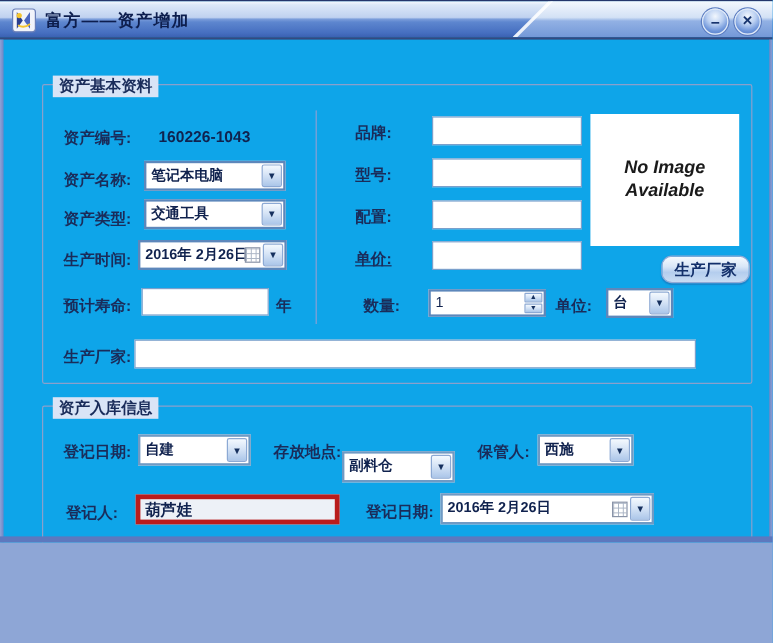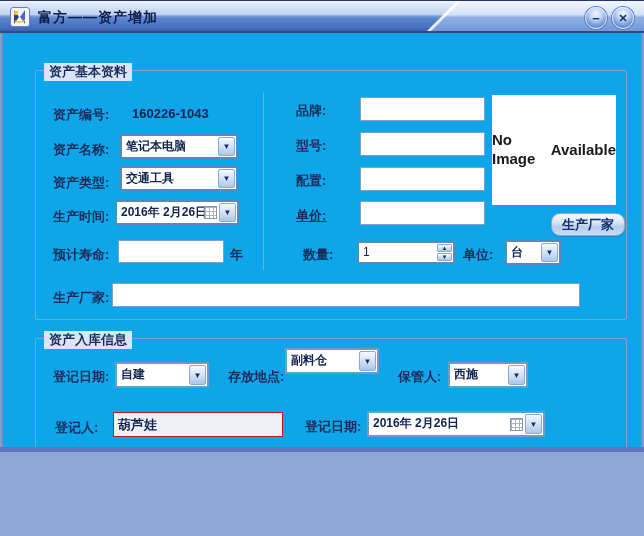--- a/index.html
+++ b/index.html
@@ -59,21 +59,21 @@
   .gb2 { left:35px; top:338px; width:592px; height:116px; }
   .vdivider { position:absolute; left:263px; top:92px; width:1px; height:178px; background:#8aa0d4; }
   
   .lbl { position:absolute; font-size:13px; font-weight:bold; color:#1a2c5a; white-space:nowrap; }
   .val { position:absolute; font-size:13px; font-weight:bold; color:#10224e; white-space:nowrap; }
   
   .txt {
     position:absolute; background:#fff; border:1px solid #7aa0cc;
     font-family:inherit; font-size:13px; color:#10224e; padding:2px 4px;
   }
-  .txt.readonly { background:#edf1f7; border:1px solid #b91c1c; }
+  .txt.readonly { background:#edf1f7; border:4px solid #b91c1c; }
   .combo {
     position:absolute; display:flex; align-items:stretch;
     background:#fff; border:2px solid #5d87bb; cursor:pointer;
   }
   .combo.teal { border-color:#6f9ac4;justify-content:space-between; }
   .combo-val {
     flex:1 1 auto; font-size:12px; font-weight:bold; color:#10224e;
     padding:2px 2px 0 4px; white-space:nowrap; overflow:hidden;
   }
   .arrow-btn {
@@ -94,22 +94,22 @@
     position:absolute; display:flex; align-items:stretch;
     background:#fff; border:2px solid #5d87bb;
   }
   .spin-val { flex:1 1 auto; font-size:12px; color:#10224e; padding:2px 0 0 4px; }
   .spin-arrows { flex:0 0 15px; display:flex; flex-direction:column; margin:1px; }
   .spin-arrows .arrow-btn { flex:1 1 50%; margin:0; font-size:6px; border-radius:1px; }
   .spin-arrows .arrow-btn:first-child { margin-bottom:1px; }
   
   .img-box {
     position:absolute; left:492px; top:95px; width:124px; height:110px;
-    background:#fff; display:flex; flex-direction:row;
-    align-items:center; 
+    background:#fff; display:flex; flex-direction:column;
+    align-items:center; justify-content:center;font-style:italic;
   }
   .img-box span { font-size:15px; font-weight:bold; color:#1a1a1a; line-height:1.25; }
   
   .btn {
     position:absolute; border:1px solid #8fa9d6; border-radius:9px;
     background:linear-gradient(180deg,#f5fafe 0%, #d8e6f7 40%, #b4cdee 62%, #c9dcf3 100%);
     box-shadow:0 1px 1px rgba(40,70,140,0.35);
     font-family:inherit; font-size:13px; font-weight:bold; color:#13306b;
     cursor:pointer; text-align:center; line-height:1;
   }
@@ -206,21 +206,21 @@
     <span class="group-title">资产入库信息</span>
   </div>
 
   <span class="lbl" style="left:53px; top:368px;">登记日期:</span>
   <div class="combo teal" style="left:115px; top:362px; width:94px; height:26px;">
     <span class="combo-val">自建</span>
     <span class="arrow-btn">▼</span>
   </div>
 
   <span class="lbl" style="left:228px; top:368px;">存放地点:</span>
-  <div class="combo teal" style="left:285px; top:348px; width:94px; height:26px;">
+  <div class="combo teal" style="left:285px; top:376px; width:94px; height:26px;">
     <span class="combo-val">副料仓</span>
     <span class="arrow-btn">▼</span>
   </div>
 
   <span class="lbl" style="left:398px; top:368px;">保管人:</span>
   <div class="combo teal" style="left:448px; top:362px; width:80px; height:26px;gap:24px;">
     <span class="combo-val">西施</span>
     <span class="arrow-btn">▼</span>
   </div>
 

